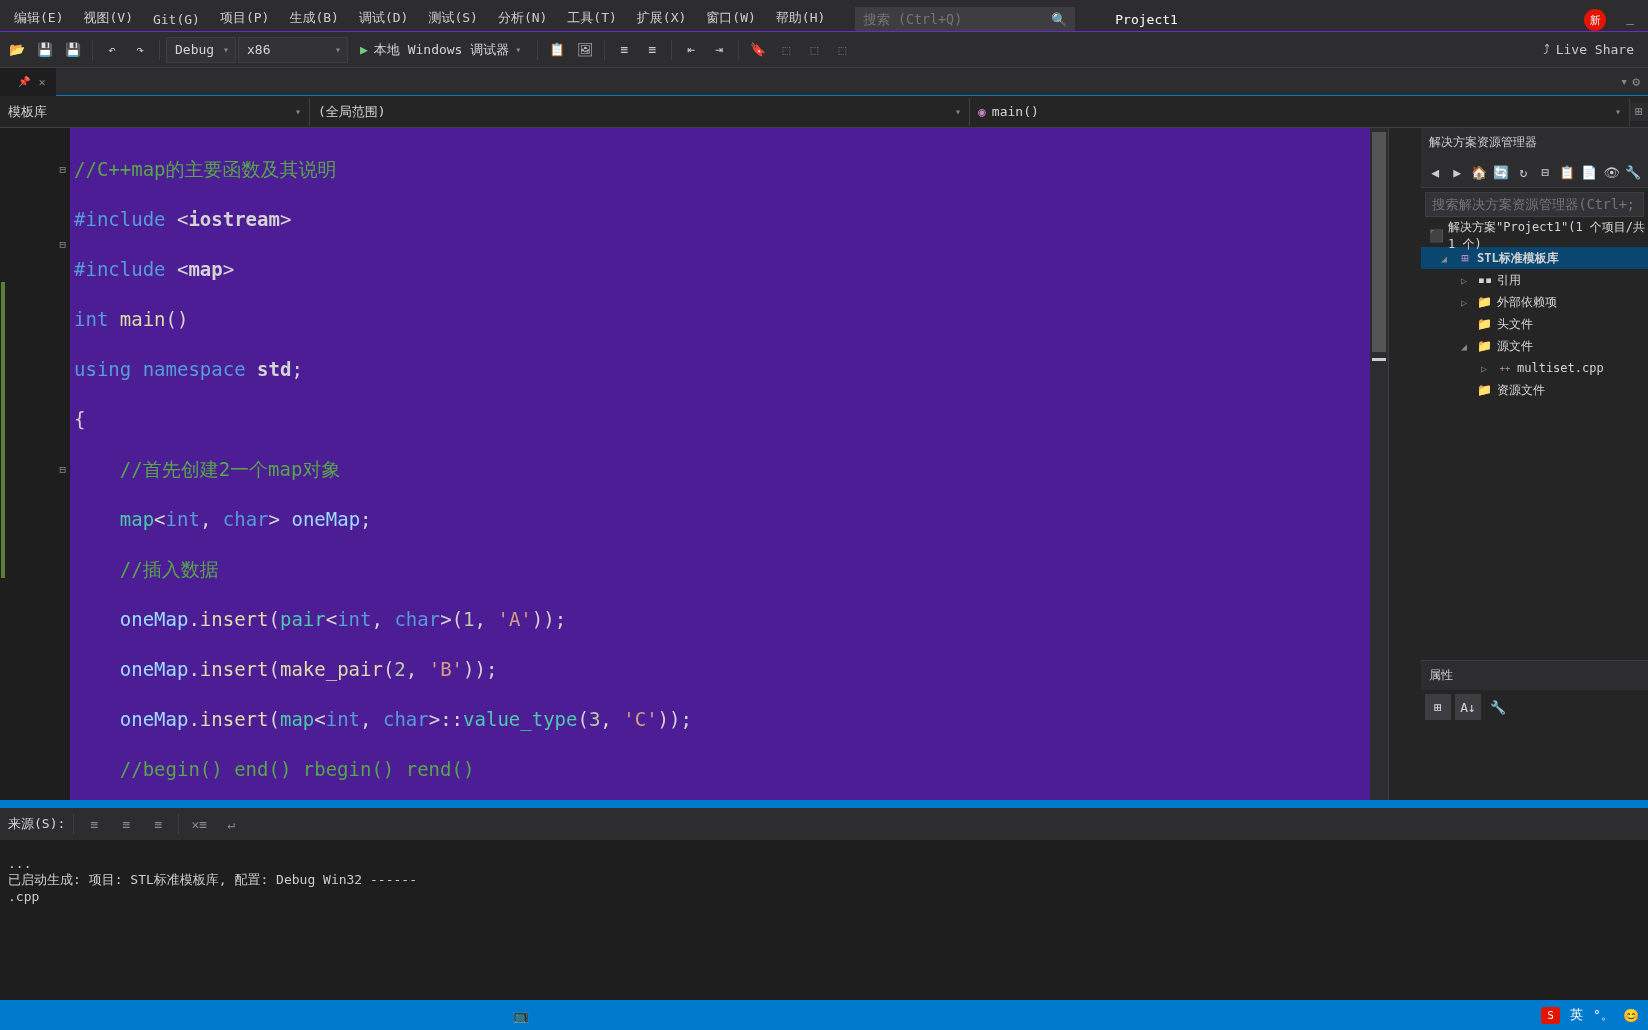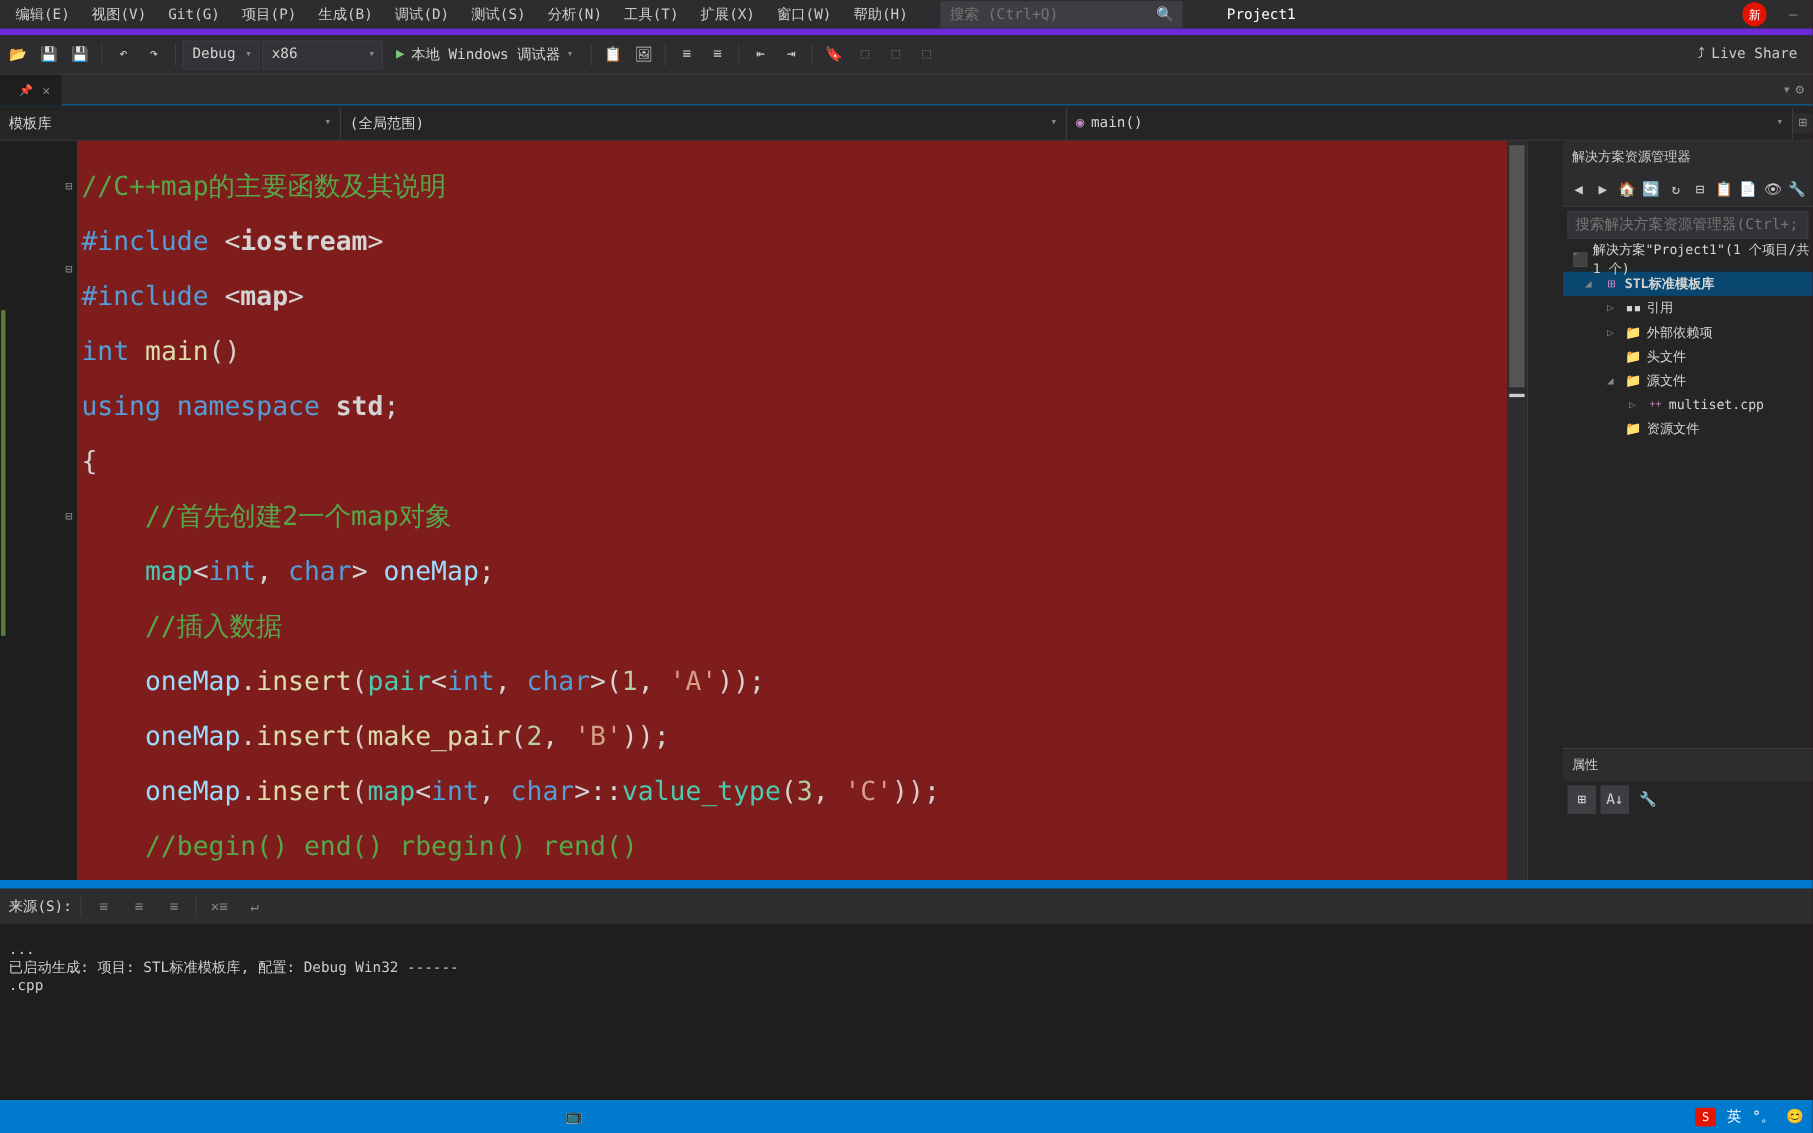--- a/index.html
+++ b/index.html
@@ -1,19 +1,19 @@
 <!DOCTYPE html>
 <html><head>
 <meta charset="utf-8">
 <style>
 * { margin:0; padding:0; box-sizing:border-box; font-family:"Microsoft YaHei",Consolas,monospace; }
 body { background:#1e1e1e; color:#d4d4d4; width:1648px; height:1030px; overflow:hidden; font-size:13px; }
 
 
-.menubar { height:32px; background:#2d2d30; display:flex; align-items:center; padding:0 4px; border-bottom:6px solid #6d28d9; }
+.menubar { height:32px; background:#2d2d30; display:flex; align-items:flex-end; padding:0 4px; border-bottom:1px solid #6d28d9; }
 .menubar .mi { padding:4px 10px; cursor:pointer; color:#ccc; }
 .menubar .search { margin-left:20px; background:#3e3e42; width:220px; height:24px; display:flex; align-items:center; padding:0 8px; }
 .menubar .search input { background:transparent; border:none; color:#ccc; width:180px; outline:none; }
 .menubar .search .sicon { margin-left:auto; color:#ccc; }
 .menubar .proj { margin-left:30px; color:#fff; padding:4px 10px; }
 .menubar .newb { margin-left:auto; background:#e51400; color:#fff; border-radius:50%; width:22px; height:22px; display:flex; align-items:center; justify-content:center; font-size:11px; margin-right:20px; }
 .menubar .dash { color:#888; margin-right:10px; }
 
 
 .toolbar { height:36px; background:#2d2d30; display:flex; align-items:center; padding:0 4px; border-bottom:1px solid #3e3e42; gap:2px; }
@@ -38,21 +38,21 @@
 .navrow .ncombo::after { content:"▾"; position:absolute; right:8px; font-size:10px; color:#888; }
 .navrow .ncombo .icon { margin-right:6px; color:#c586c0; }
 
 
 .main { display:flex; height:calc(100% - 32px - 36px - 28px - 32px - 200px - 30px); }
 .editor-wrap { flex:1; display:flex; position:relative; }
 .gutter { width:40px; background:#1e1e1e; padding-top:4px; }
 .gutter .fold { color:#888; font-size:11px; text-align:right; padding-right:4px; height:25px; line-height:25px; cursor:pointer; }
 .changebar { width:6px; background:#1e1e1e; }
 .changebar .bar { width:4px; background:#5a7d3a; margin-left:1px; }
-.code { flex:1; background:#7f1d1d; font-family:Consolas,monospace; font-size:24px; line-height:25px; padding-top:4px; white-space:pre; overflow:hidden; }
+.code { flex:1; background:#4c1d95; font-family:Consolas,monospace; font-size:19px; line-height:25px; padding-top:4px; white-space:pre; overflow:hidden; }
 .code .line { height:25px; padding-left:4px; }
 .c-comment { color:#57a64a; }
 .c-keyword { color:#569cd6; }
 .c-string { color:#d69d85; }
 .c-number { color:#b5cea8; }
 .c-func { color:#dcdcaa; }
 .c-class { color:#4ec9b0; }
 .c-var { color:#9cdcfe; }
 .c-op { color:#d4d4d4; }
 .c-punc { color:#d4d4d4; }
@@ -70,21 +70,21 @@
 .sidebar .panel-toolbar .pbtn { width:22px; height:22px; display:flex; align-items:center; justify-content:center; color:#ccc; cursor:pointer; }
 .sidebar .sexp { flex:1; overflow:auto; padding:4px 0; }
 .sidebar .sexp .node { display:flex; align-items:center; height:22px; padding-left:8px; cursor:pointer; gap:4px; font-size:12px; }
 .sidebar .sexp .node.sel { background:#094771; }
 .sidebar .sexp .node .arrow { width:12px; font-size:10px; color:#888; }
 .sidebar .sexp .node .ficon { width:16px; text-align:center; }
 .sidebar .searchbox { padding:4px; }
 .sidebar .searchbox input { width:100%; background:#333337; border:1px solid #3e3e42; color:#ccc; padding:4px 6px; outline:none; }
 .sidebar .bold { font-weight:bold; }
 
-.props { height:120px; border-top:1px solid #3e3e42; }
+.props { height:140px; border-top:1px solid #3e3e42; }
 .props .panel-title { background:#2d2d30; padding:6px 8px; }
 .props .ptoolbar { padding:4px; display:flex; gap:4px; }
 .props .ptoolbar .pbtn { width:26px; height:26px; background:#3e3e42; display:flex; align-items:center; justify-content:center; }
 
 
 .blue-sep { height:8px; background:#007acc; }
 .output { height:192px; background:#1e1e1e; display:flex; flex-direction:column;gap:12px; }
 .output .ohdr { height:32px; background:#2d2d30; display:flex; align-items:center; padding:0 8px; gap:8px; }
 .output .ohdr .combo { background:#333337; border:1px solid #3e3e42; width:300px; height:24px; padding:0 8px; display:flex; align-items:center; position:relative; }
 .output .ohdr .combo::after { content:"▾"; position:absolute; right:6px; font-size:10px; }

